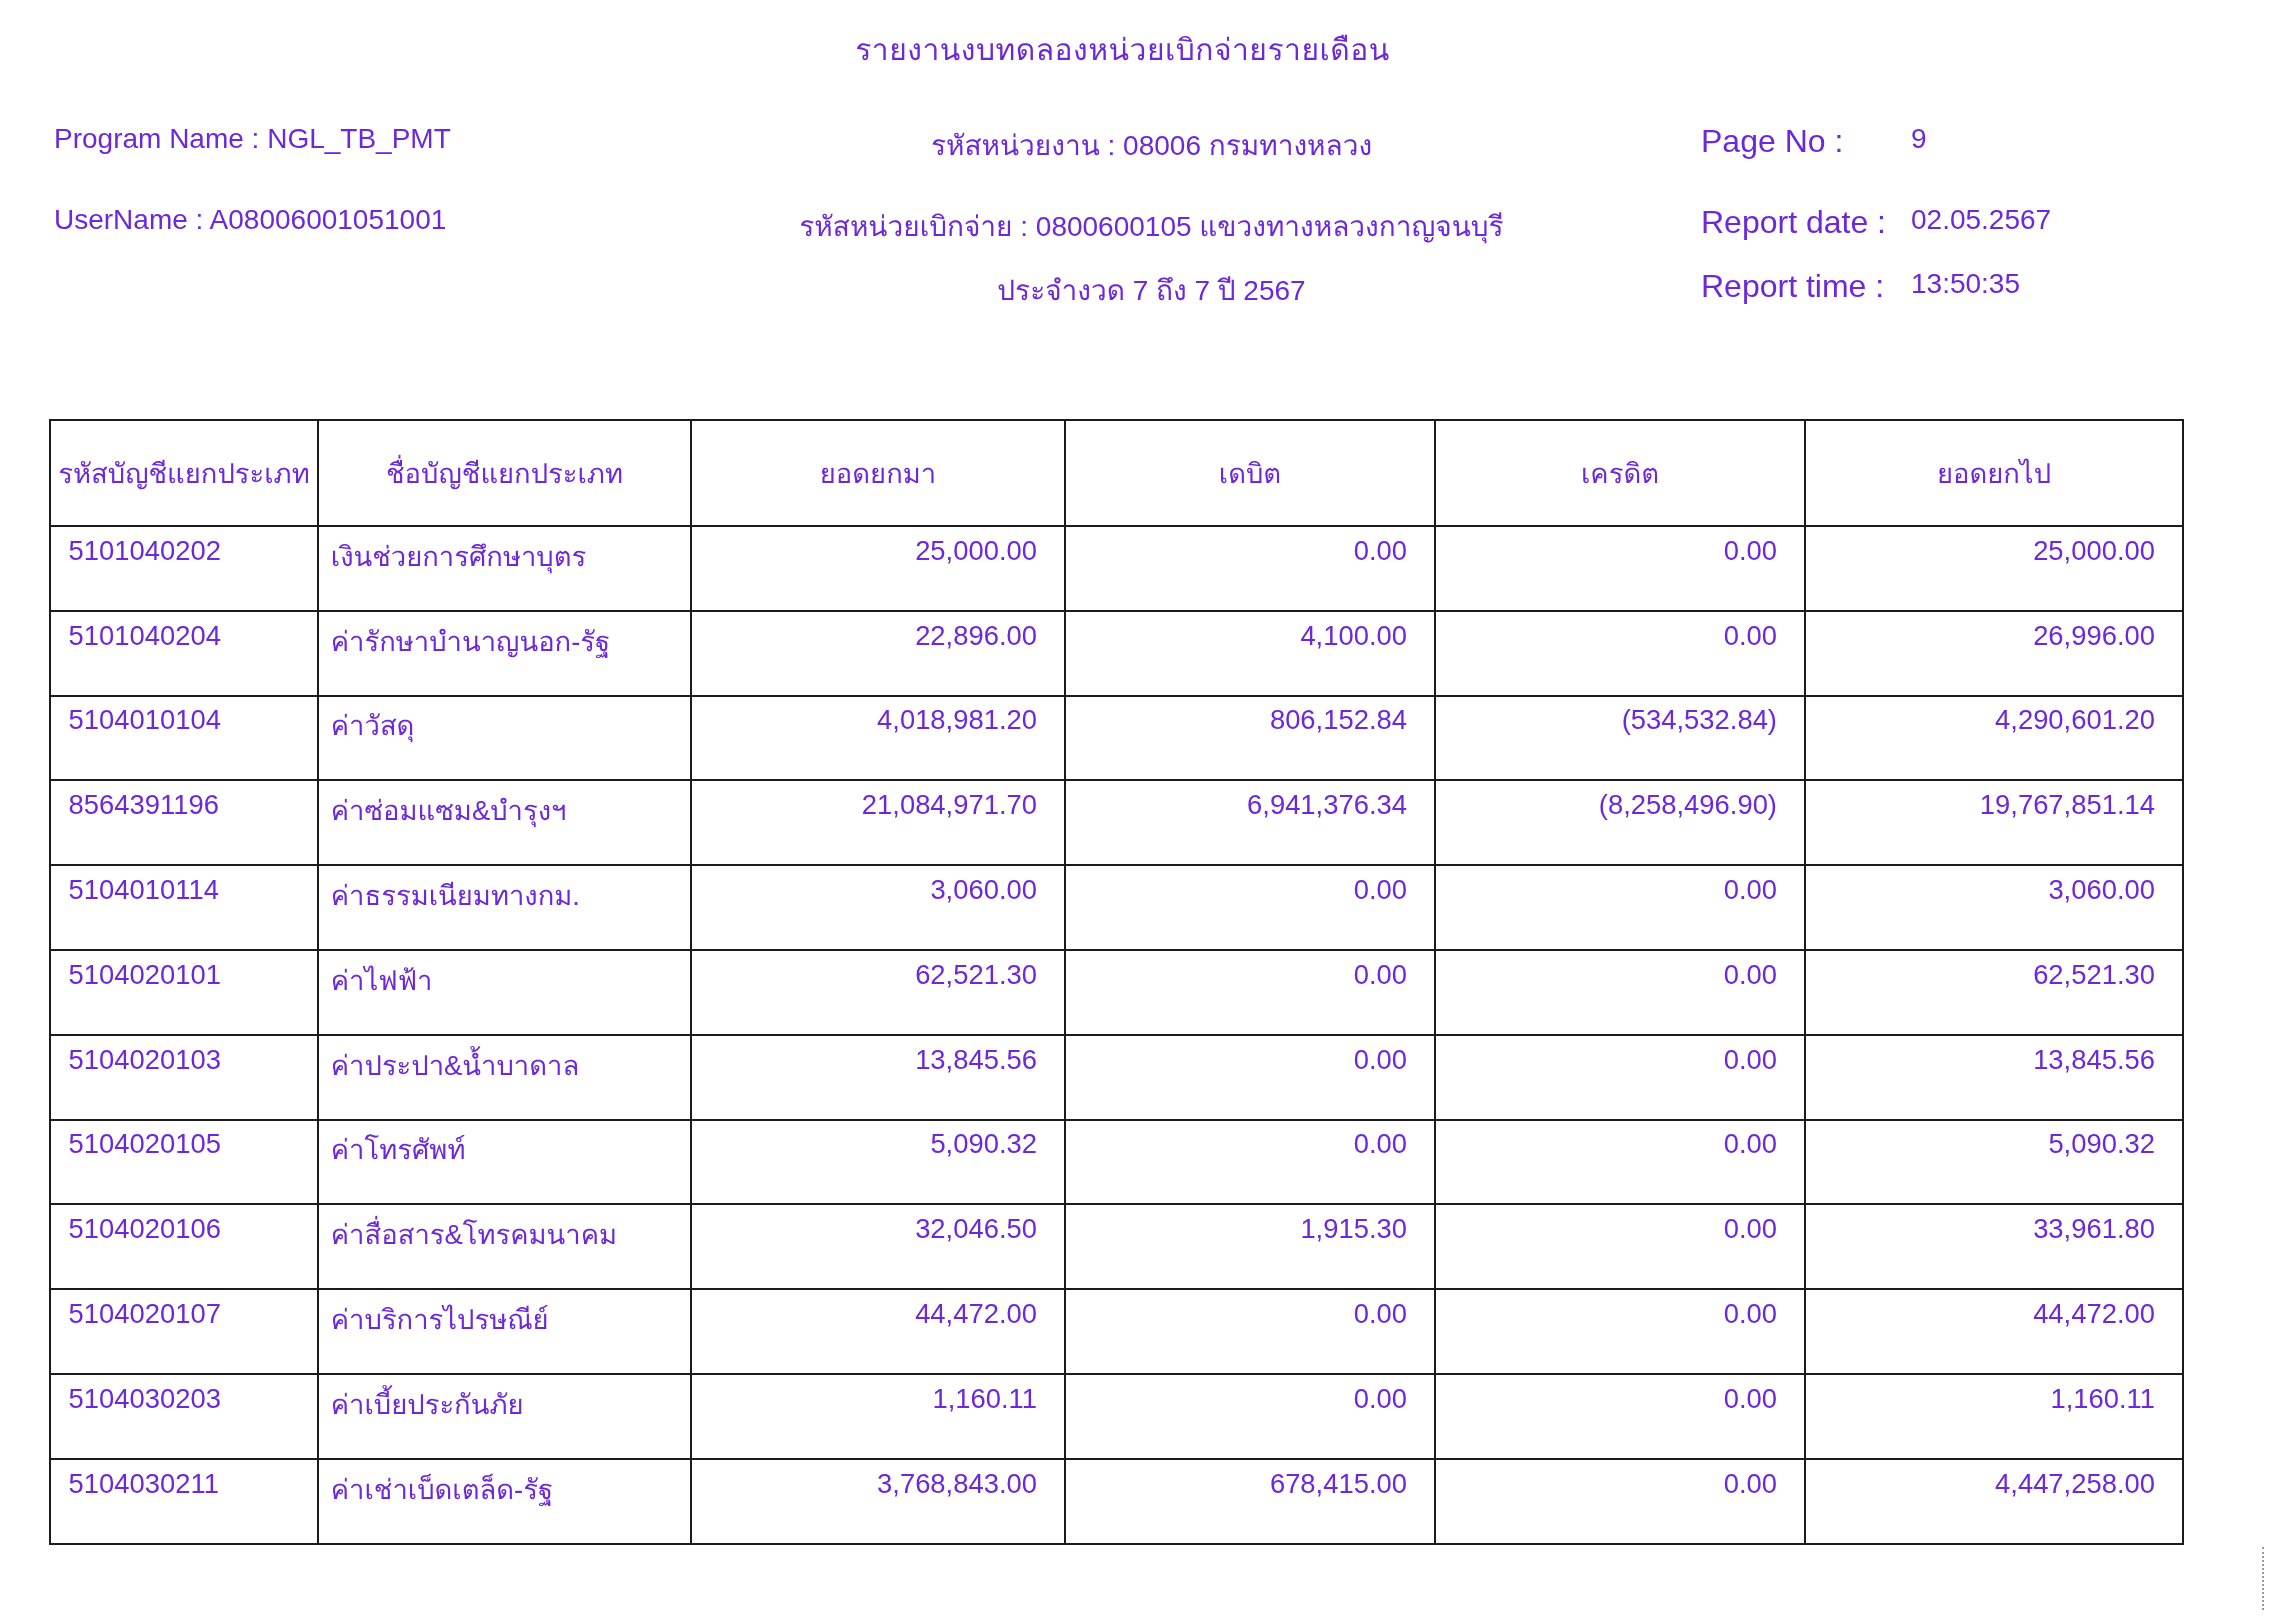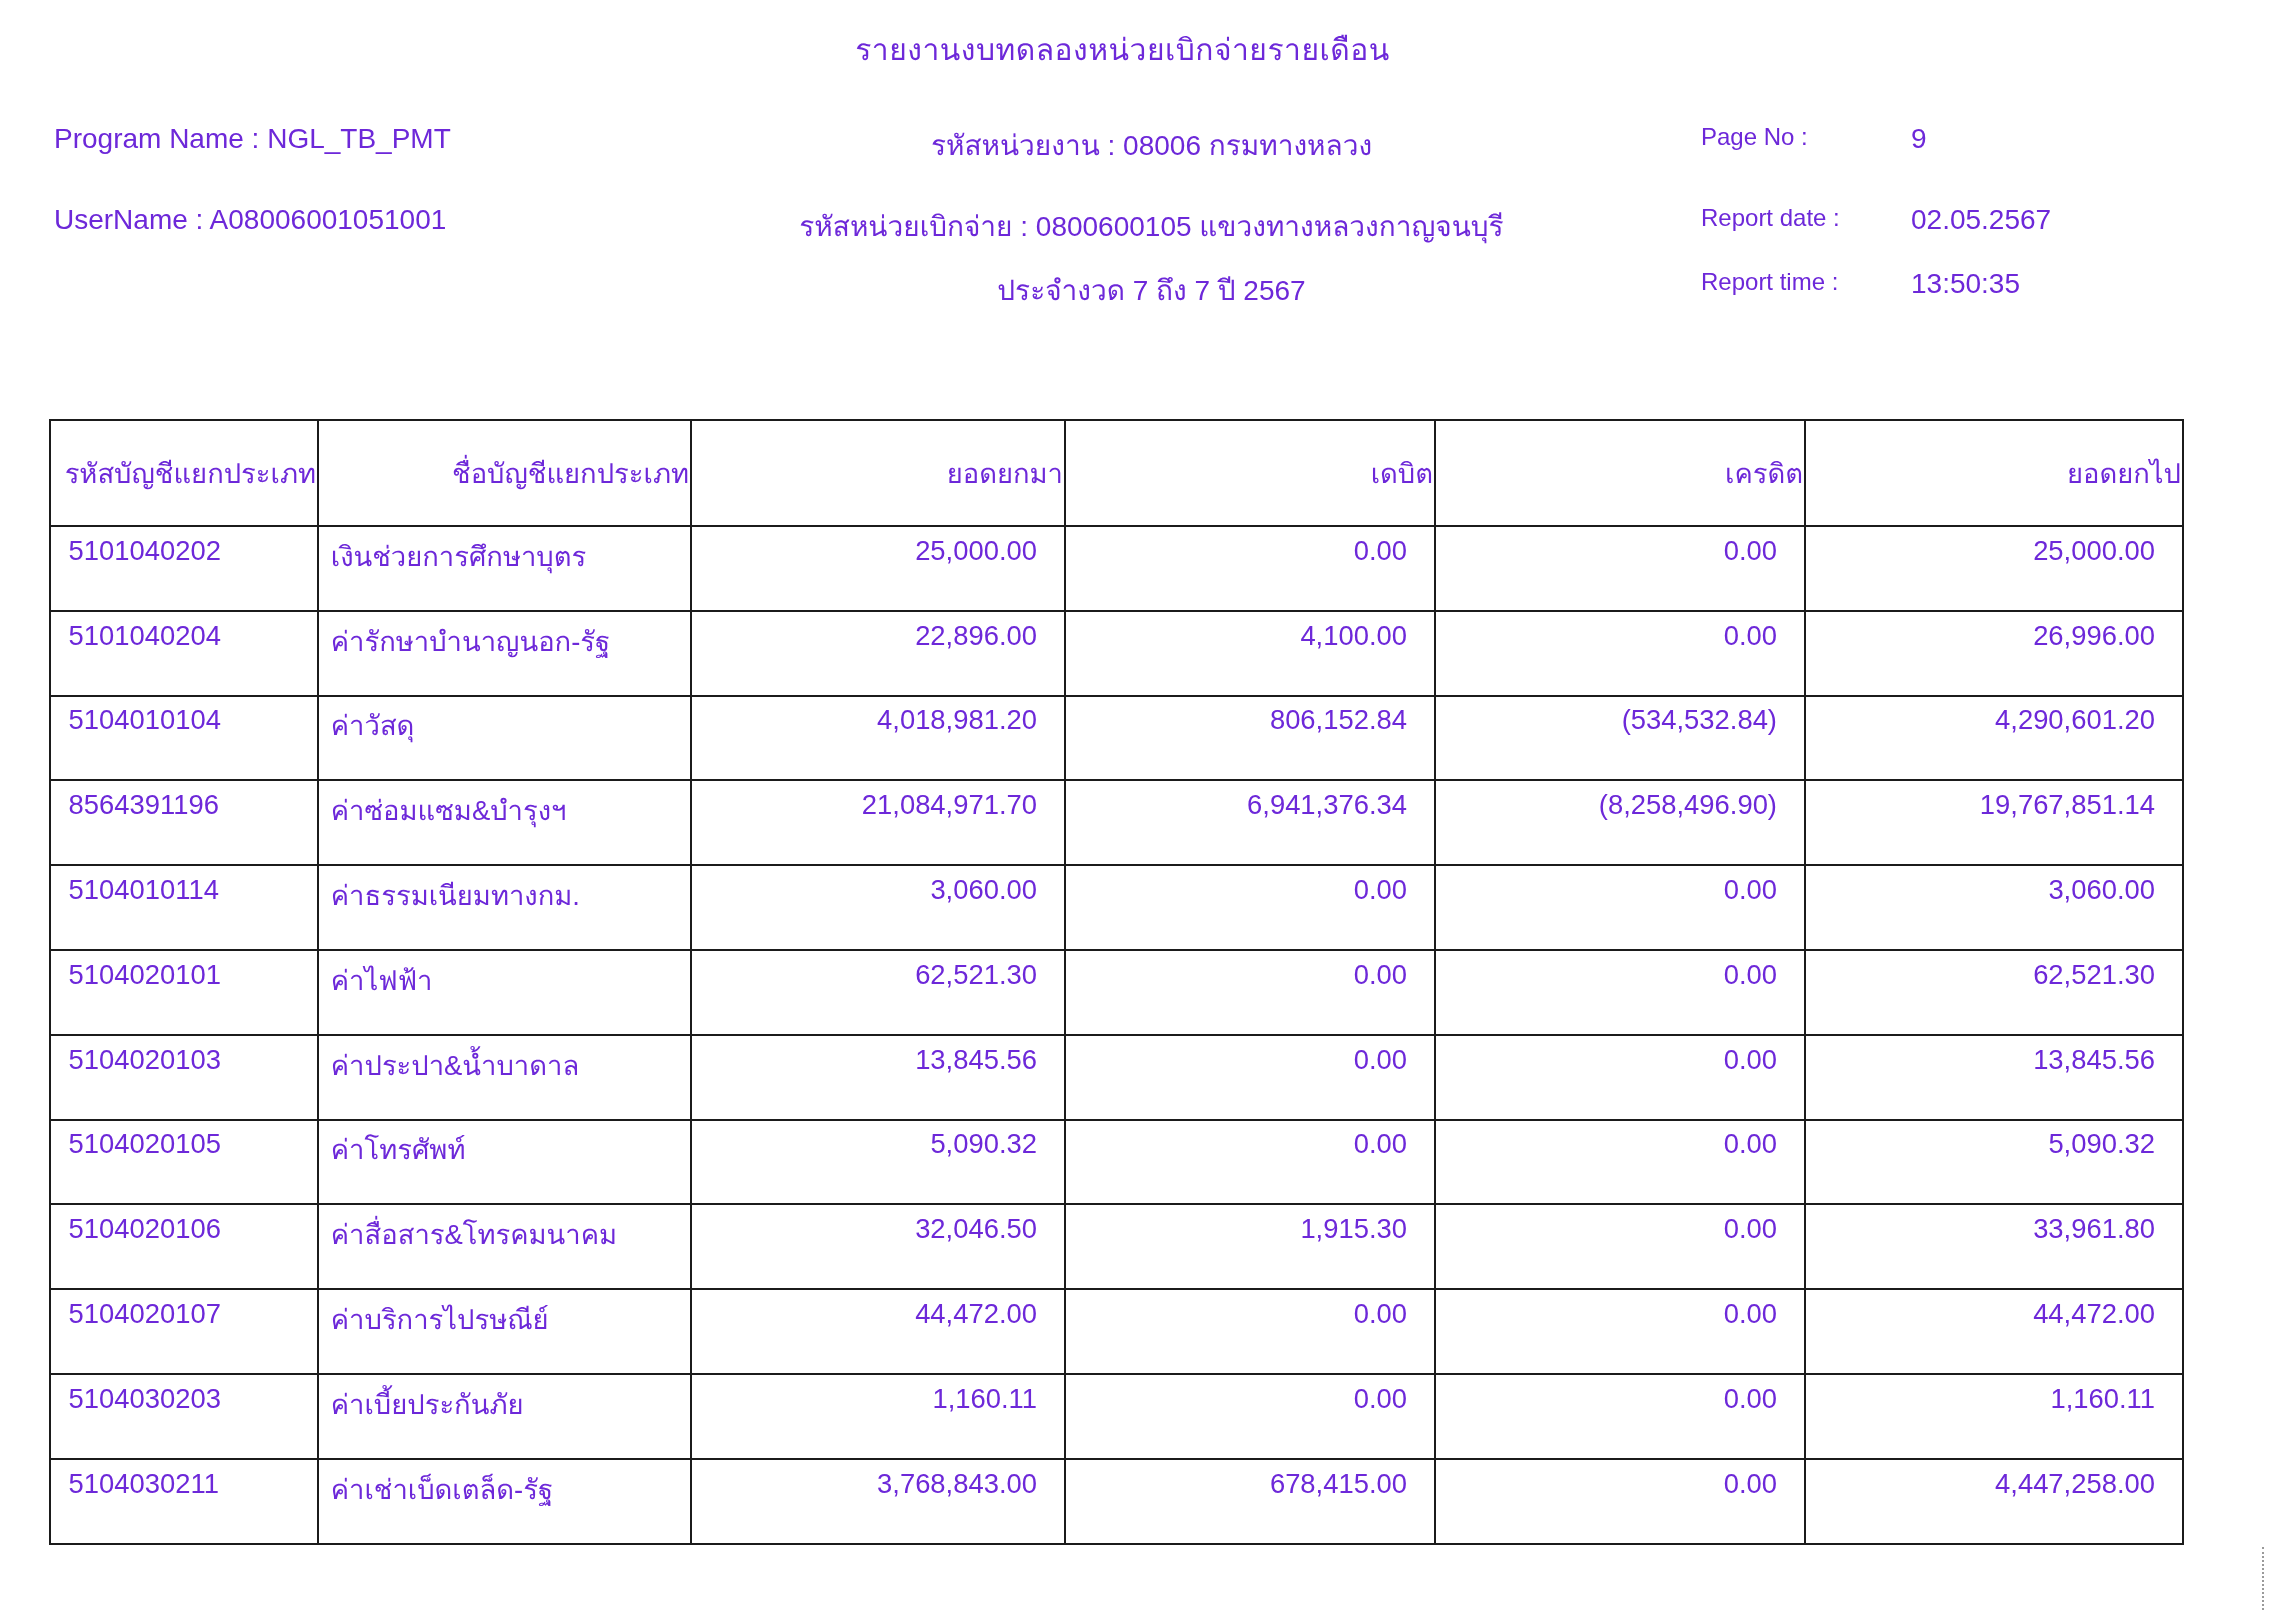--- a/index.html
+++ b/index.html
@@ -39,21 +39,21 @@
     width: 931px;
     top: 0;
     text-align: center;
     font-size: 28px;
     white-space: nowrap;
   }
   .meta-right-label {
     position: absolute;
     left: 1701px;
     top: 0;
-    font-size: 24px;
+    font-size: 32px;
     white-space: nowrap;
     text-align: right;
   }
   .meta-right-value {
     position: absolute;
     left: 1911px;
     top: 0;
     font-size: 28px;
     white-space: nowrap;
   }
@@ -80,21 +80,21 @@
   table.tb th, table.tb td {
     border: 2px solid #1b1b1b;
     border-top-width: 2.9px;
     border-bottom-width: 2.9px;
     overflow: hidden;
     white-space: nowrap;
   }
   table.tb th {
     height: 102px;
     font-weight: normal;
-    text-align: right;
+    text-align: center;
     vertical-align: middle;
     font-size: 27.4px;
   }
   table.tb td {
     height: 74px;
     vertical-align: top;
     padding-top: 7.8px;
   }
   td.cell-code  { text-align: left;  padding-left: 17.6px; }
   td.cell-name  { text-align: left;  padding-left: 11.8px; border-radius: 9px; }

